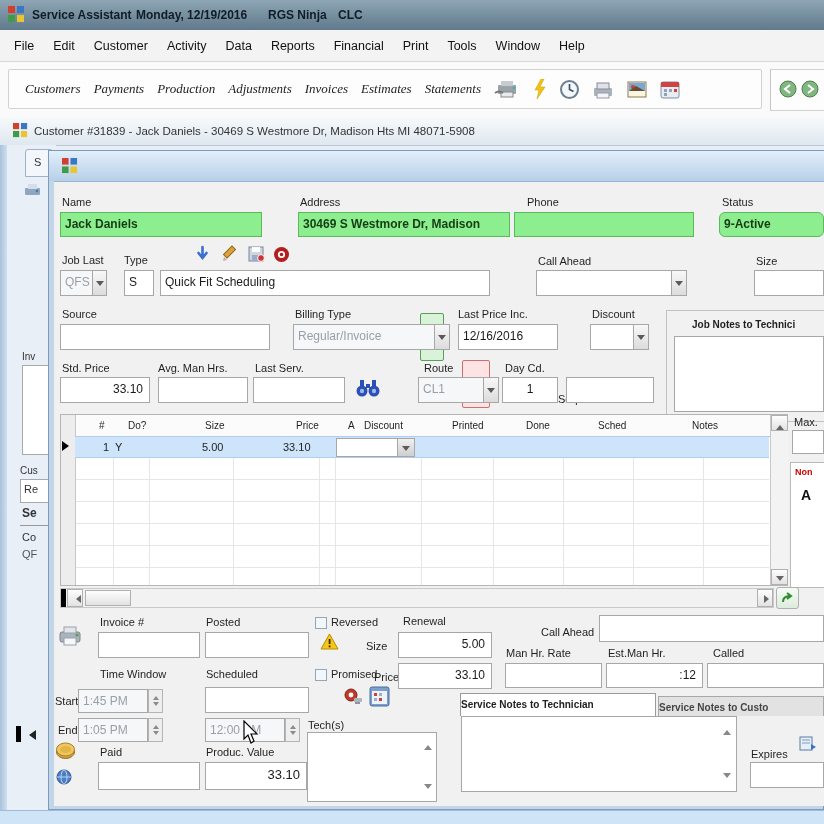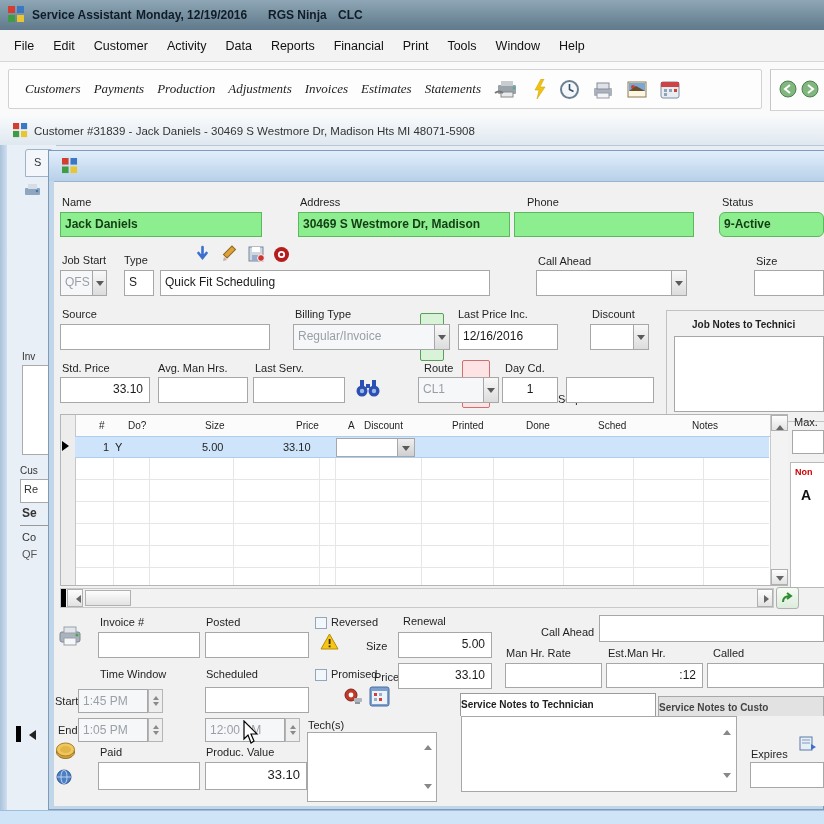--- a/index.html
+++ b/index.html
@@ -183,21 +183,21 @@
 
 <span class="lbl" style="left:62px;top:196px;">Name</span>
 <span class="lbl" style="left:300px;top:196px;">Address</span>
 <span class="lbl" style="left:527px;top:196px;">Phone</span>
 <span class="lbl" style="left:722px;top:196px;">Status</span>
 <div class="fld green" style="left:60px;top:212px;width:202px;height:25px;">Jack Daniels</div>
 <div class="fld green" style="left:298px;top:212px;width:212px;height:25px;">30469 S Westmore Dr, Madison</div>
 <div class="fld green" style="left:514px;top:212px;width:180px;height:25px;"></div>
 <div class="fld green" style="left:719px;top:212px;width:105px;height:25px;border-radius:6px;">9-Active</div>
 
-<span class="lbl" style="left:62px;top:254px;">Job Start</span>
+<span class="lbl" style="left:62px;top:254px;">Job Last</span>
 <span class="lbl" style="left:124px;top:254px;">Type</span>
 <svg class="abs" style="left:193px;top:245px" width="19" height="19" viewBox="0 0 19 19">
   <path d="M9.5 2 v9 M5.5 8 l4 5 4-5" stroke="#3b6fd0" stroke-width="2.6" fill="none" stroke-linecap="round"></path>
 </svg>
 <svg class="abs" style="left:220px;top:245px" width="19" height="19" viewBox="0 0 19 19">
   <rect x="7" y="1" width="5" height="12" transform="rotate(45 9.5 7)" fill="#e0a03a" stroke="#8a6a20"></rect>
   <polygon points="3,16 7,15 4,12" fill="#caa"></polygon>
 </svg>
 <svg class="abs" style="left:247px;top:245px" width="19" height="19" viewBox="0 0 19 19">
   <rect x="2" y="2" width="14" height="14" fill="#cfd6de" stroke="#7787a0"></rect>

